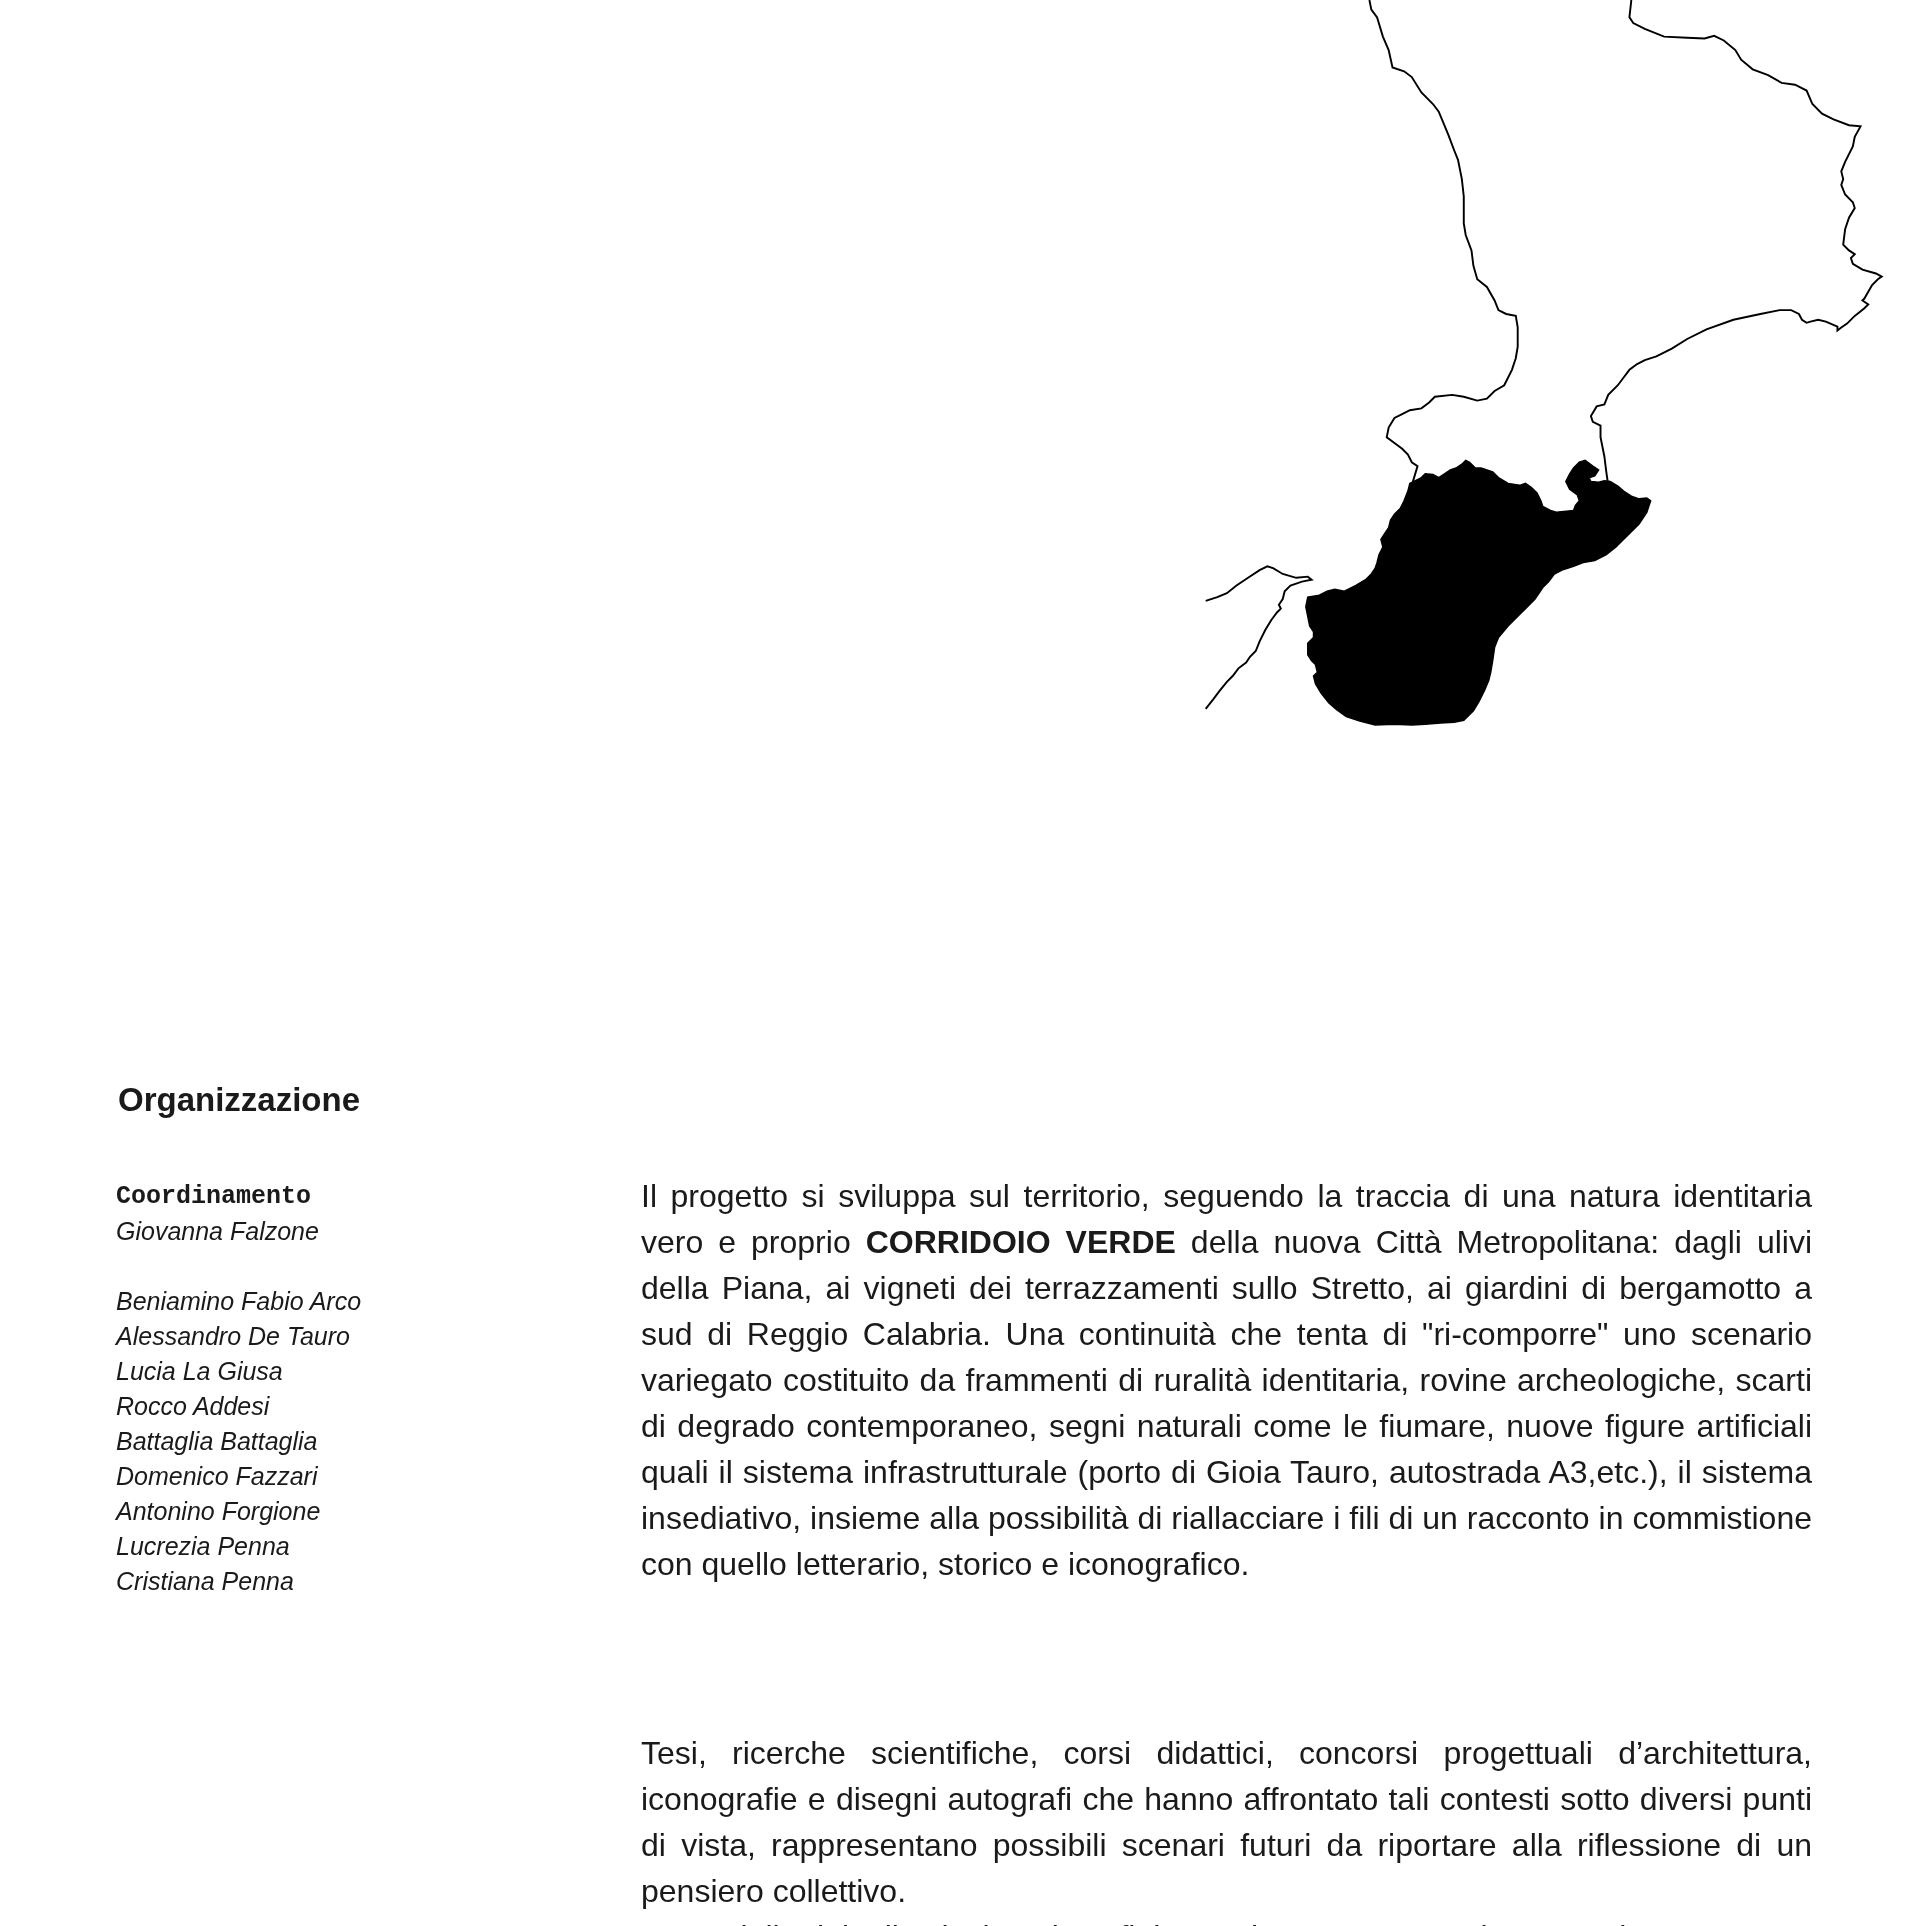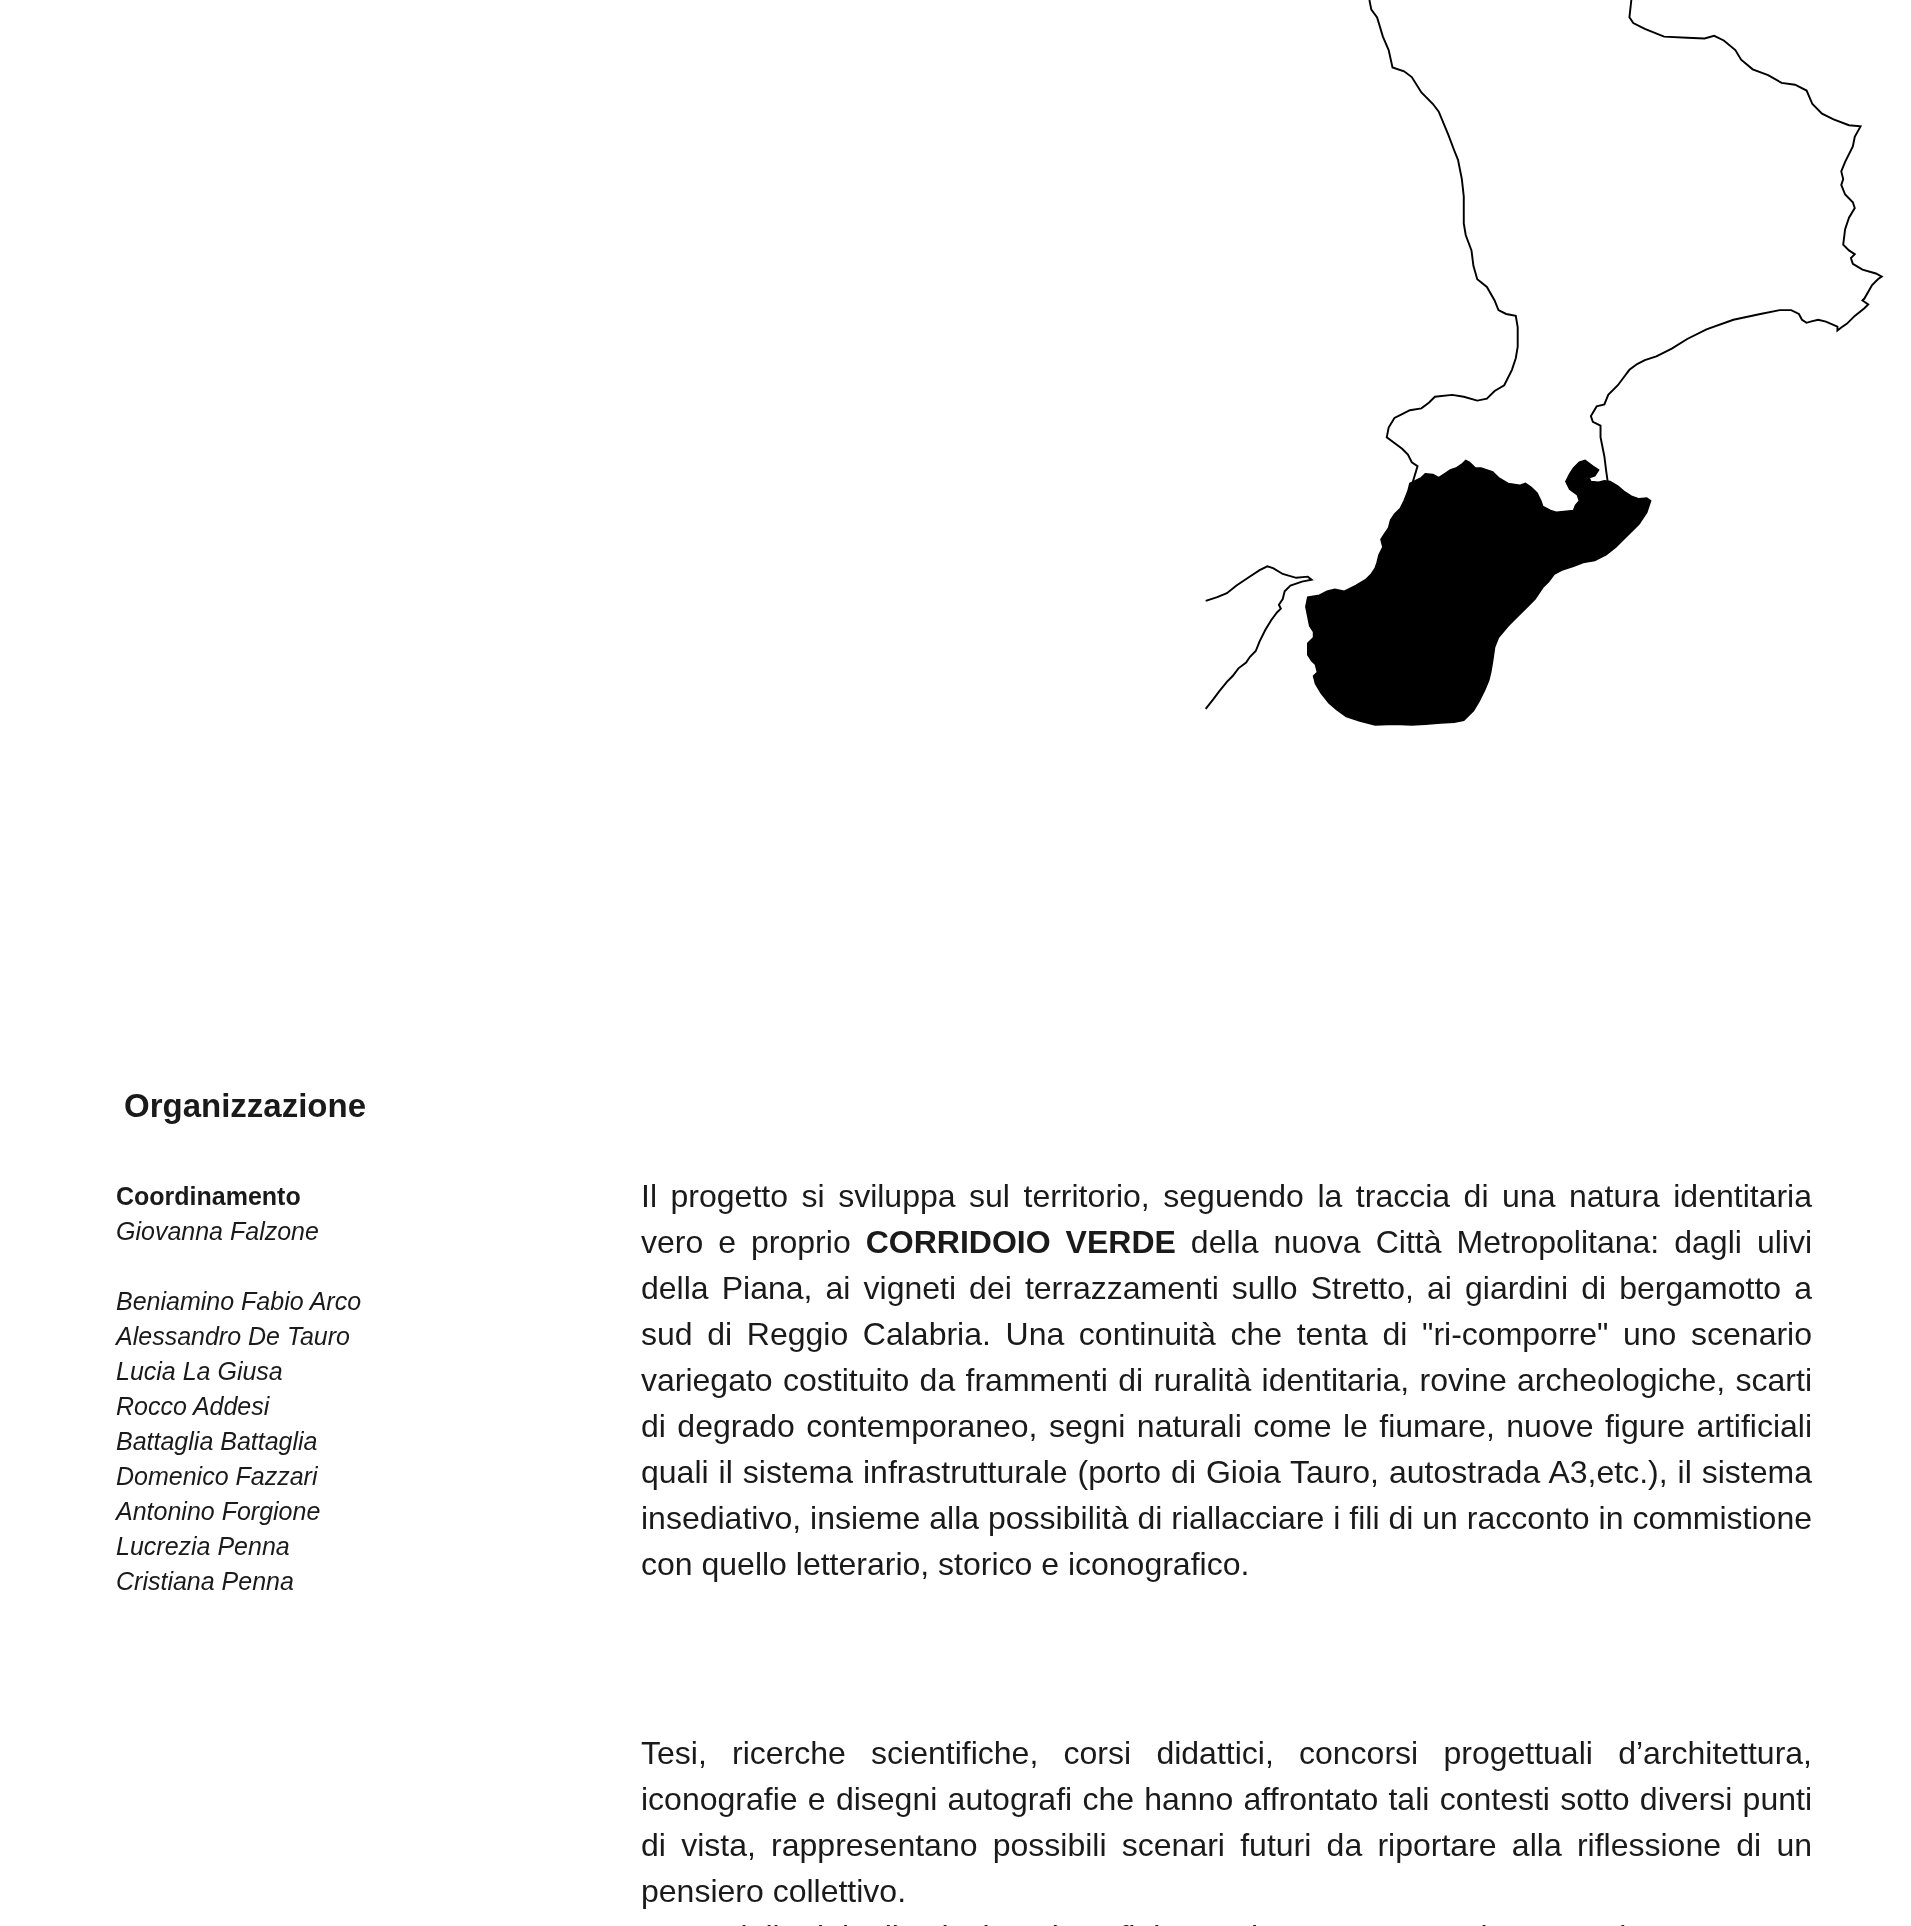--- a/index.html
+++ b/index.html
@@ -1,20 +1,20 @@
 <!DOCTYPE html>
 <html style="font-size:6.2px"><head>
 <meta charset="utf-8">
 <style>
   html, body { margin:0; padding:0; background:#ffffff; }
   body { width:1911px; height:2703px; position:relative; overflow:hidden; font-family:"Liberation Sans", sans-serif; color:#1a1a1a; }
   .map { position:absolute; left:0; top:0; width:1911px; height:886px; }
-  .org-title { position:absolute; left:116px; top:1079px; font-size:33px; font-weight:bold; margin:8px; }
+  .org-title { position:absolute; left:116px; top:1079px; font-size:33px; font-weight:bold; margin:2px; }
   .sidebar { position:absolute; left:116px; top:1179px; font-size:25px; line-height:35px; }
-  .sidebar .role { font-weight:bold; }
+  .sidebar .role { font-weight:bold;font-family:Liberation Mono, monospace; }
   .sidebar .name { font-style:italic; }
   .sidebar .gap { height:35px; }
   .para { position:absolute; left:641px; width:1171px; font-size:32px; line-height:46px; text-align:justify; margin:0; }
   .p1 { top:1173px; }
   .p2 { top:1730px; }
   .para b { font-weight:bold;margin-top:11px; }
 </style>
 </head>
 <body>
 

